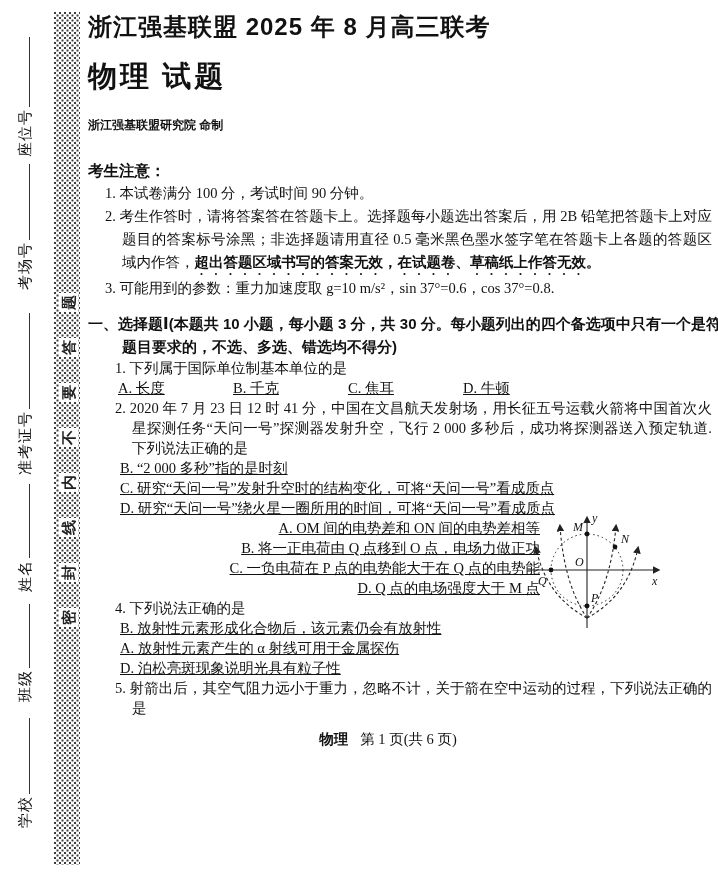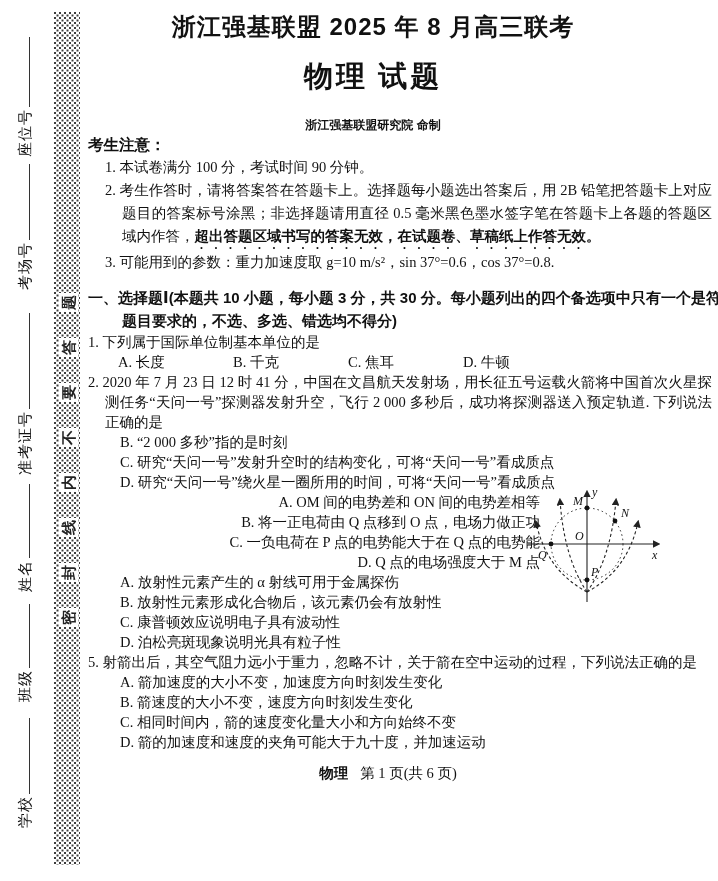--- a/index.html
+++ b/index.html
@@ -16,39 +16,39 @@
   .band-text{position:absolute;left:59px;top:640px;transform:rotate(-90deg);
     transform-origin:left top;white-space:nowrap;}
   .band-ch{display:inline-block;background:#fff;padding:1px 2px;margin:0 13px;
     font-size:15px;color:#222;line-height:17px;}
   .v-label{position:absolute;left:15px;transform:rotate(-90deg);transform-origin:left top;
     white-space:nowrap;font-size:15px;letter-spacing:1px;color:#111;line-height:20px;}
   .v-blank{display:inline-block;height:2px;border-bottom:1.2px solid #333;margin-left:2px;}
 
   
   .main{position:absolute;left:88px;top:0;width:624px;}
-  .header{width:570px;text-align:center;}
+  .header{width:570px;text-align:left;}
   .title{margin-top:12px;font-size:24px;line-height:30px;letter-spacing:1px;}
   .subtitle{margin-top:17px;font-size:29px;line-height:34px;font-weight:700;letter-spacing:3px;font-family:Liberation Serif, serif;}
   .issuer{margin-top:23px;font-size:12px;line-height:18px;}
 
-  .notice{}
+  .notice{margin-top:26px;}
   .notice-h{font-size:15.5px;line-height:22px;}
   .n-item{padding-left:34px;text-indent:-17px;font-size:14.5px;line-height:23px;text-align:justify;}
   .em-dots{font-weight:700;font-family:"Liberation Sans","DejaVu Sans",sans-serif;
     -webkit-text-emphasis:filled dot;-webkit-text-emphasis-position:under;
     text-emphasis:filled dot;text-emphasis-position:under right;}
 
   .sec-h{margin-top:12px;font-size:15px;line-height:23px;padding-left:34px;text-indent:-34px;
     text-align:justify;width:614px;}
 
   .q{font-size:14.5px;}
-  .q-stem{padding-left:17px;text-indent:-17px;line-height:20px;text-align:justify;}
+  .q-stem{padding-left:17px;text-indent:-17px;line-height:20px;text-align:justify;margin-left:27px;}
   .opts-col{margin-left:32px;}
-  .opt{line-height:20px;}
+  .opt{line-height:20px;text-decoration:underline;}
   .opts-row{display:flex;margin-left:30px;}
   .opts-row .opt{width:115px;}
   .q3{position:relative;}
   .q3 .q-stem{width:452px;}
   .q3 .opts-col{width:420px;text-align:right;}
   .figure{position:absolute;right:46px;top:-10px;}
   .fig-label{font-family:"Liberation Serif","DejaVu Serif",serif;font-style:italic;font-size:12px;fill:#111;}
 
   .footer{margin-top:12px;width:600px;text-align:center;font-size:14.5px;}
   .footer .pagenum{margin-left:12px;}
@@ -138,36 +138,30 @@
         <text class="fig-label" x="97" y="35">N</text>
         <text class="fig-label" x="51" y="58">O</text>
         <text class="fig-label" x="14" y="77">Q</text>
         <text class="fig-label" x="67" y="94">P</text>
         <text class="fig-label" x="128" y="77">x</text>
         <text class="fig-label" x="68" y="14">y</text>
       </svg>
     </div>
 
     <div class="q">
+      <div class="q-stem"><span>4.</span> <span>下列说法正确的是</span></div>
       <div class="opts-col">
+        <div class="opt">B. 放射性元素形成化合物后，该元素仍会有放射性</div>
         <div class="opt">A. 放射性元素产生的 α 射线可用于金属探伤</div>
-        <div class="opt">B. 放射性元素形成化合物后，该元素仍会有放射性</div>
-        <div class="opt">C. 康普顿效应说明电子具有波动性</div>
         <div class="opt">D. 泊松亮斑现象说明光具有粒子性</div>
       </div>
     </div>
 
     <div class="q">
       <div class="q-stem"><span>5.</span> <span>射箭出后，其空气阻力远小于重力，忽略不计，关于箭在空中运动的过程，下列说法正确的是</span></div>
-      <div class="opts-col">
-        <div class="opt">A. 箭加速度的大小不变，加速度方向时刻发生变化</div>
-        <div class="opt">B. 箭速度的大小不变，速度方向时刻发生变化</div>
-        <div class="opt">C. 相同时间内，箭的速度变化量大小和方向始终不变</div>
-        <div class="opt">D. 箭的加速度和速度的夹角可能大于九十度，并加速运动</div>
-      </div>
     </div>
 
     <div class="footer">
       <span class="hei">物理</span><span class="pagenum">第 1 页(共 6 页)</span>
     </div>
 
   </div>
 </div>
 
 </body></html>

